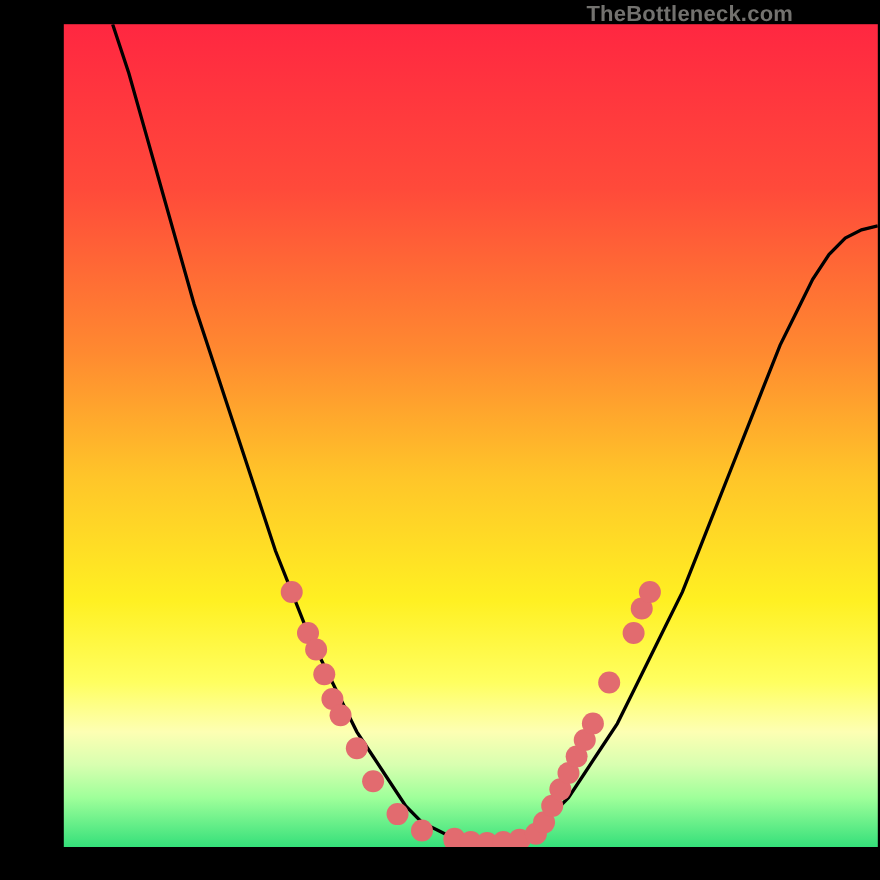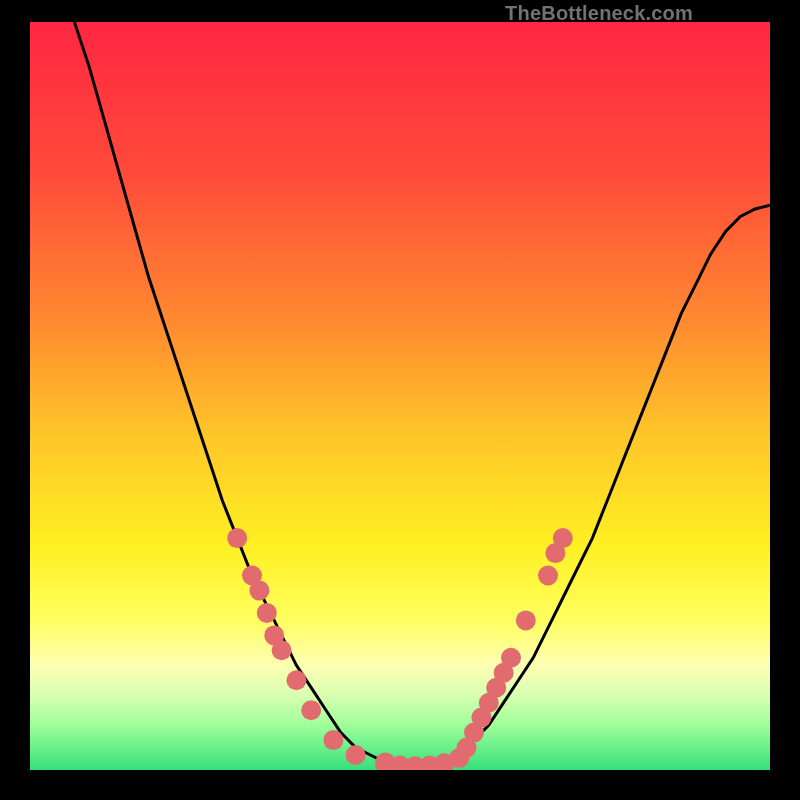--- a/index.html
+++ b/index.html
@@ -1,16 +1,16 @@
 <!DOCTYPE html>
 <html><head>
 <meta charset="utf-8">
 <style>
   html,body{margin:0;padding:0;width:800px;height:800px;background:#000;}
-  #wrap{position:relative;width:703px;height:800px;}
+  #wrap{position:relative;width:703px;height:800px;margin-left:28px;}
   svg{display:block;}
   .attrib{
     position:absolute;
     top:2px;
     right:10px;
     font-family:Arial,Helvetica,sans-serif;
     font-size:20px;
     font-weight:600;
     color:#73726f;
     letter-spacing:0.2px;

